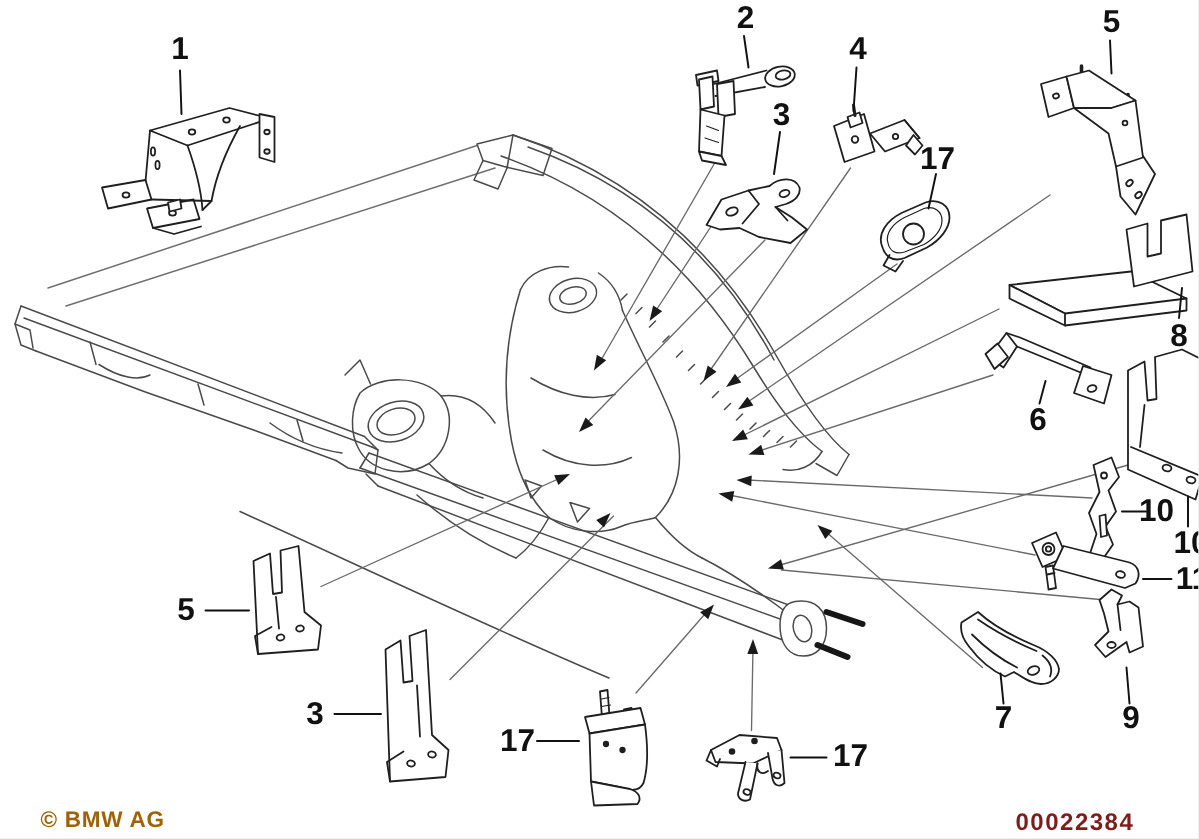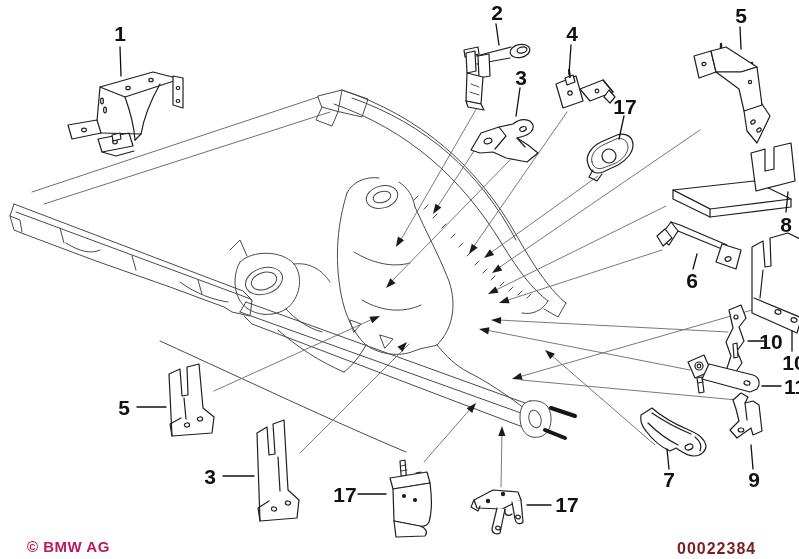--- a/index.html
+++ b/index.html
@@ -9,21 +9,21 @@
     font-family:"Liberation Sans","DejaVu Sans",sans-serif;
   }
   .stage svg{position:absolute;left:0;top:0;}
   .part-label{
     position:absolute;transform:translate(-50%,-50%);
     font-weight:700;font-size:21px;color:#111;line-height:1;
     letter-spacing:0;cursor:pointer;user-select:none;
   }
   .copyright{
     position:absolute;left:27px;top:538px;
-    font-weight:700;font-size:15px;color:#be185d;letter-spacing:0.5px;
+    font-weight:700;font-size:15px;color:#a16207;letter-spacing:0.5px;
   }
   .doc-number{
     position:absolute;left:677px;top:540px;
     font-weight:700;font-size:16px;color:#7f1d1d;letter-spacing:1px;
   }
 </style>
 </head>
 <body>
 
 <div class="stage">

